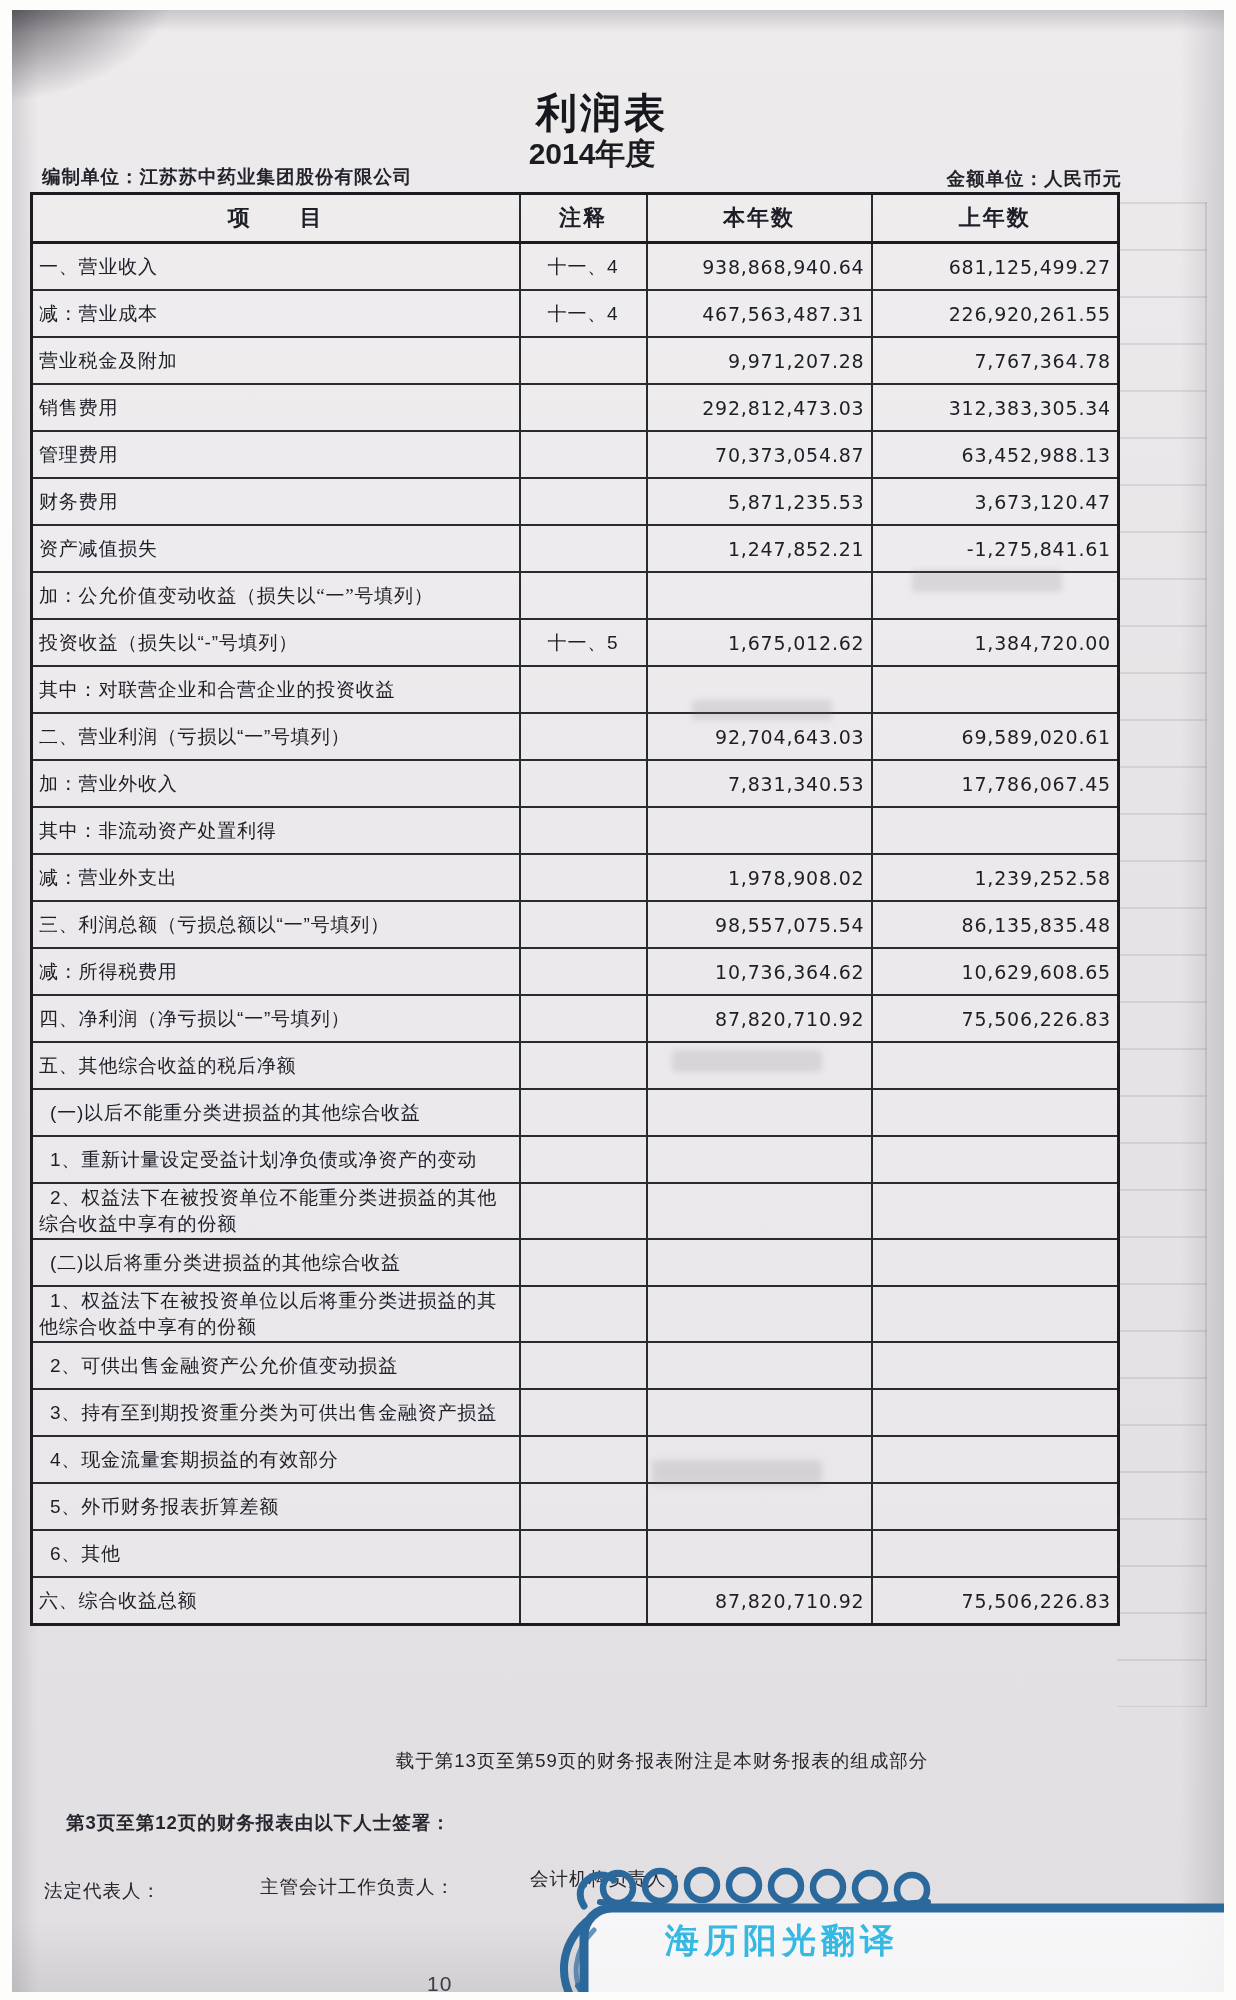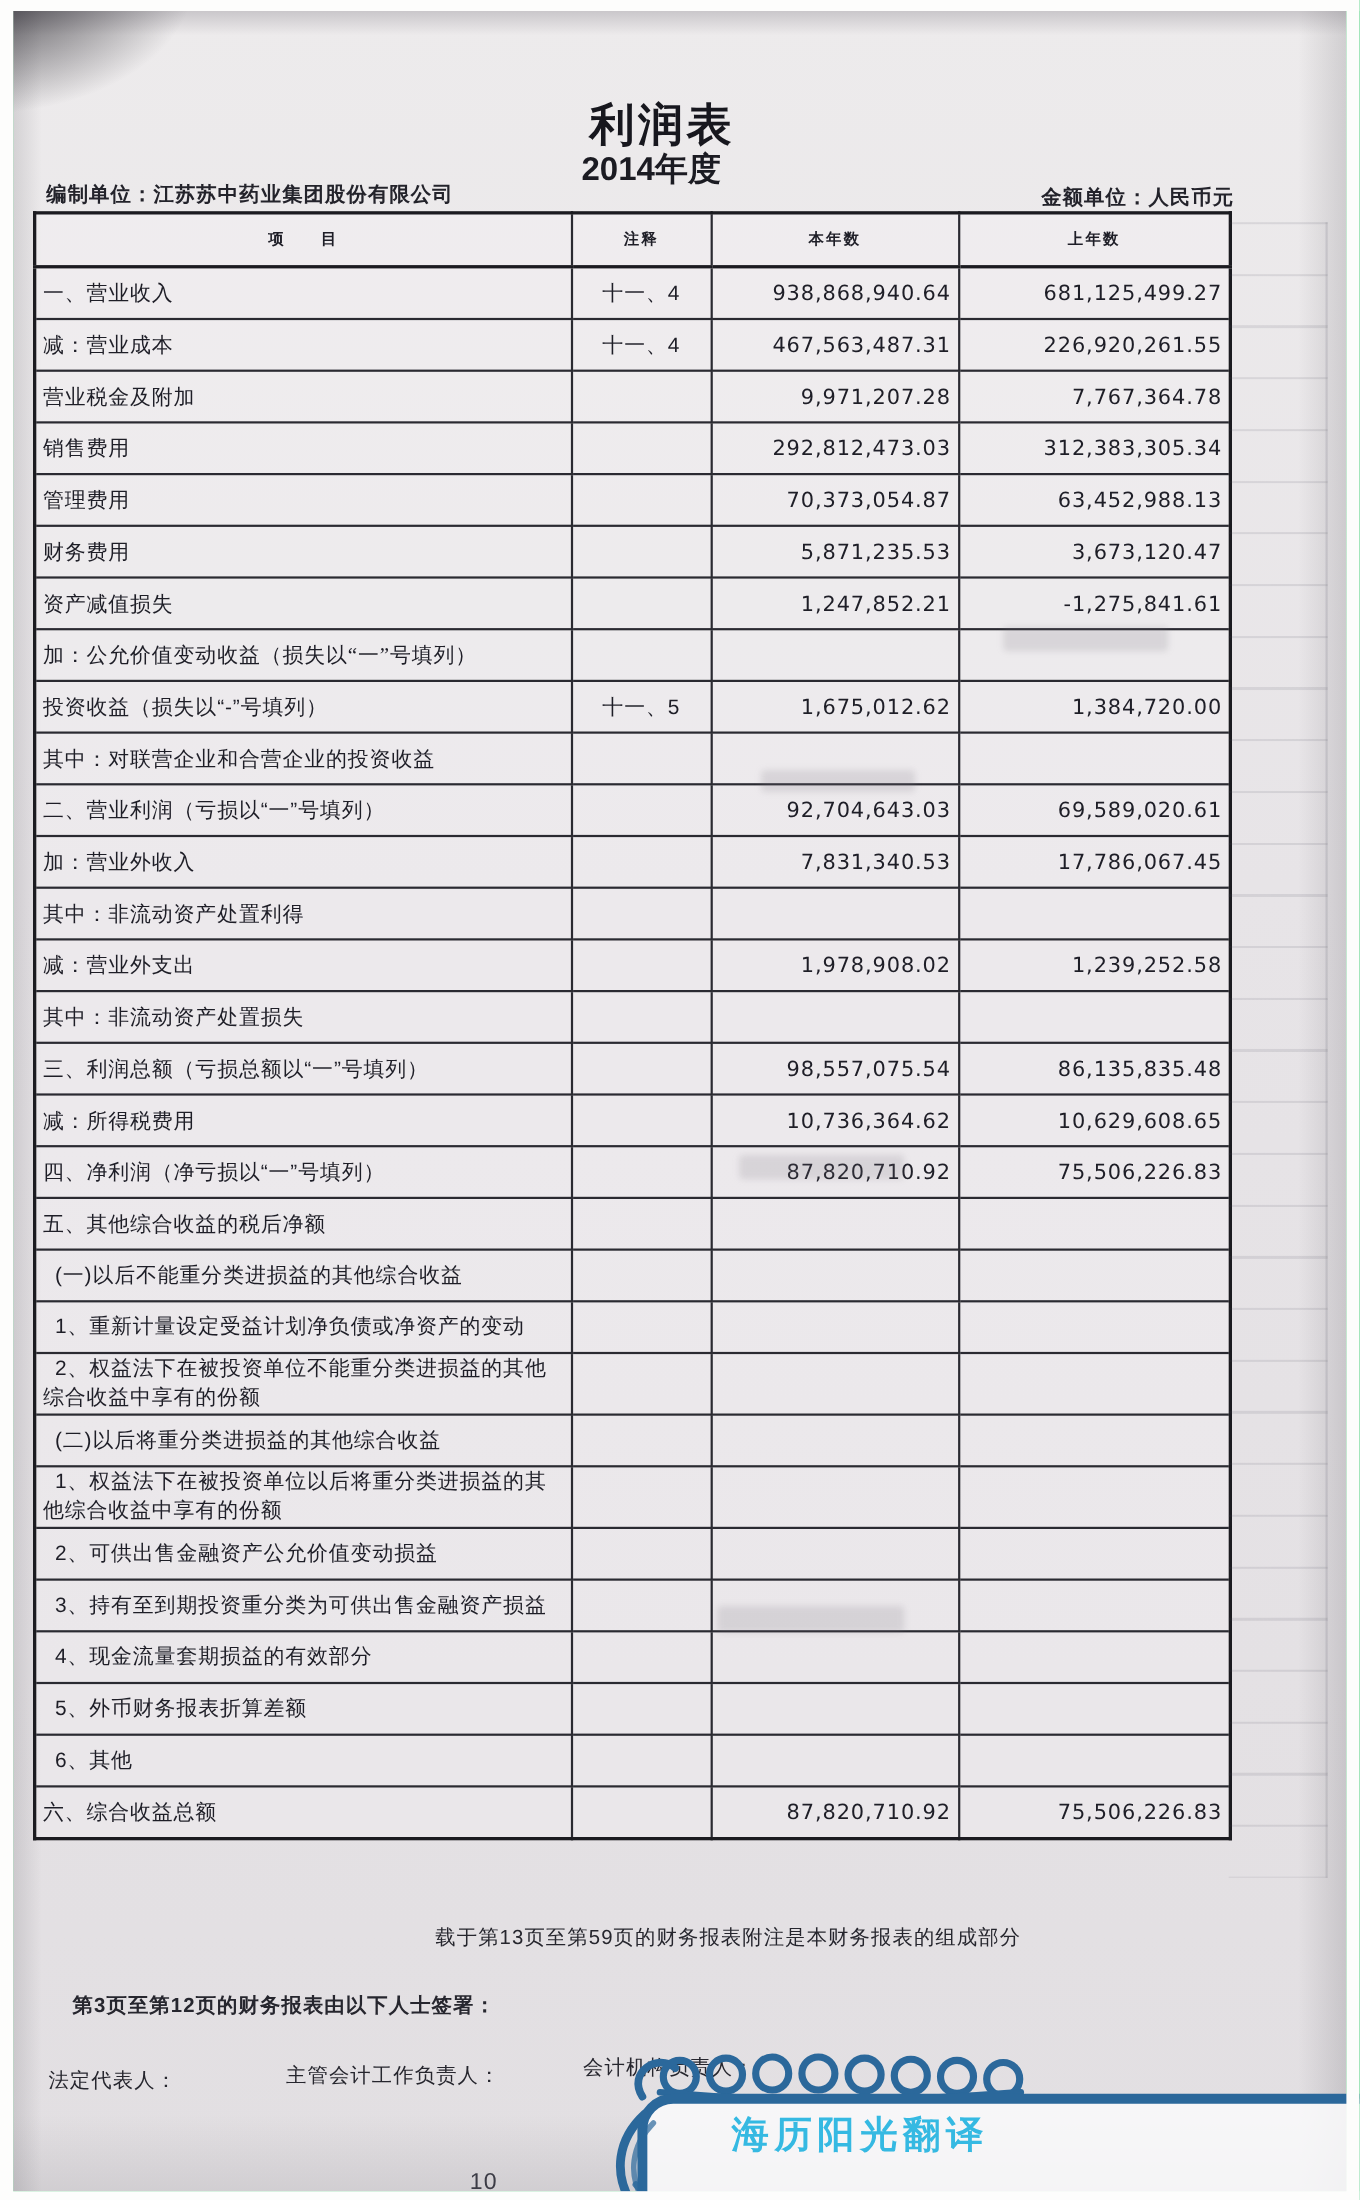--- a/index.html
+++ b/index.html
@@ -38,21 +38,21 @@
     border-collapse:collapse;table-layout:fixed;
     border:3px solid #1b1b20;
     background:rgba(245,244,245,0.35);
   }
   table.income th, table.income td{
     border:2px solid #2a2a31;
     color:#1e1e27;
     overflow:hidden;
   }
   table.income th{
-    height:44px;font-size:14px;font-weight:600;letter-spacing:2px;
+    height:44px;font-size:22px;font-weight:600;letter-spacing:2px;
     border-bottom:3px solid #1b1b20;
   }
   table.income td{height:43px;font-size:19px;font-weight:500;padding:1px 6px;vertical-align:middle;letter-spacing:0.8px;}
   td.lvl0{padding-left:12px;}
   td.lvl1{padding-left:38px;font-family:Liberation Serif, serif;}
   td.lvl2{padding-left:66px;}
   td.lvl3{padding-left:5px;text-indent:11px;font-size:20px;letter-spacing:0.6px;line-height:26px;}
   td.note{text-align:center;font-size:18px;letter-spacing:1px;border-radius:21px;}
   td.num{
     text-align:right;padding-right:9px;
@@ -192,26 +192,20 @@
             <td class="lvl2">其中：非流动资产处置利得</td>
             <td class="note"></td>
             <td class="num"></td>
             <td class="num"></td>
           </tr>
           <tr>
             <td class="lvl1">减：营业外支出</td>
             <td class="note"></td>
             <td class="num">1,978,908.02</td>
             <td class="num">1,239,252.58</td>
-          </tr>
-          <tr>
-            <td class="lvl2">其中：非流动资产处置损失</td>
-            <td class="note"></td>
-            <td class="num"></td>
-            <td class="num"></td>
           </tr>
           <tr>
             <td class="lvl0">三、利润总额（亏损总额以“一”号填列）</td>
             <td class="note"></td>
             <td class="num">98,557,075.54</td>
             <td class="num">86,135,835.48</td>
           </tr>
           <tr>
             <td class="lvl1">减：所得税费用</td>
             <td class="note"></td>

